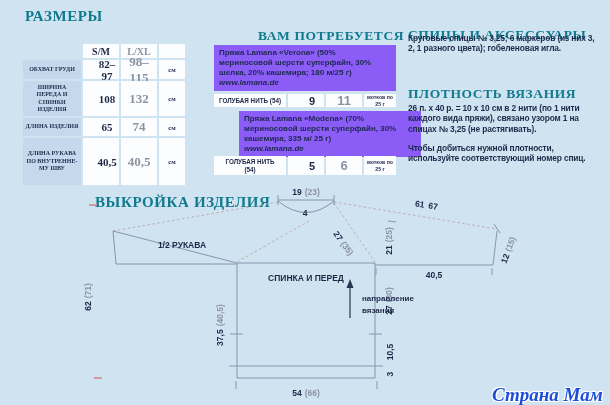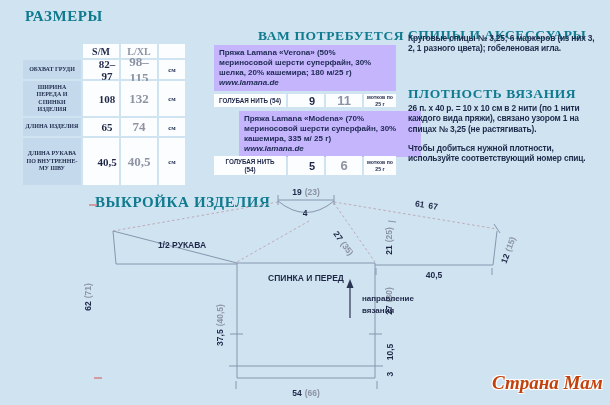--- a/index.html
+++ b/index.html
@@ -15,35 +15,35 @@
   .cell{display:flex;align-items:center;justify-content:center;text-align:center;}
   .cell.white{background:#fbfdff;}
   .cell.label{background:#c4d9ec;font-size:6px;font-weight:bold;line-height:1.25;
               color:#233050;padding:1px 2px;}
   .cell.hdr{font-size:10px;font-weight:bold;}
   .val-sm{font-size:11px;font-weight:bold;color:#1f2747;padding-left:12px;}
   .val-lxl{font-size:13px;font-weight:bold;color:#8d93a2;}
   .unit{font-size:6.5px;font-weight:bold;color:#233050;}
   .blank{background:transparent;}
   
-  .yarnbox{position:absolute;left:214px;width:182px;background:#c4b5fd;
+  .yarnbox{position:absolute;left:214px;width:182px;background:#8b5cf6;
            padding:3px 5px;box-sizing:border-box;font-size:8px;font-weight:bold;
            line-height:1.25;color:#1d2950;}
   .yarnbox .site{font-style:italic;}
   .yarnrow{position:absolute;left:214px;display:grid;grid-template-columns:72px 36px 36px 32px;
            gap:2px;}
   .yarnrow .cell{background:#fbfdff;}
   .yr-label{font-size:6.3px;font-weight:bold;line-height:1.2;padding:1px 2px;}
   .yr-unit{font-size:5.2px;font-weight:bold;line-height:1.2;text-align:center;}
   
   .coltext{position:absolute;left:408px;width:192px;font-size:8.4px;font-weight:bold;
            letter-spacing:-0.15px;line-height:1.22;color:#1e2a4a;}
   
-  .watermark{position:absolute;left:492px;top:372px;font-family:"Liberation Serif",serif;
-             font-style:italic;font-weight:bold;font-size:19px;color:#c2410c;
+  .watermark{position:absolute;left:492px;top:384px;font-family:"Liberation Serif",serif;
+             font-style:italic;font-weight:bold;font-size:19px;color:#1d4ed8;
              text-shadow:0 0 2px #ffffff,1px 1px 0 #ffffff,-1px -1px 0 #ffffff,1px -1px 0 #ffffff,-1px 1px 0 #ffffff;}
   svg text{font-family:"Liberation Sans",sans-serif;font-size:8.5px;font-weight:bold;fill:#1f2747;}
   svg .alt{fill:#8d93a2;}
   svg .big-label{font-size:8.5px;}
 </style>
 </head>
 <body>
 
 <div class="page">
 

